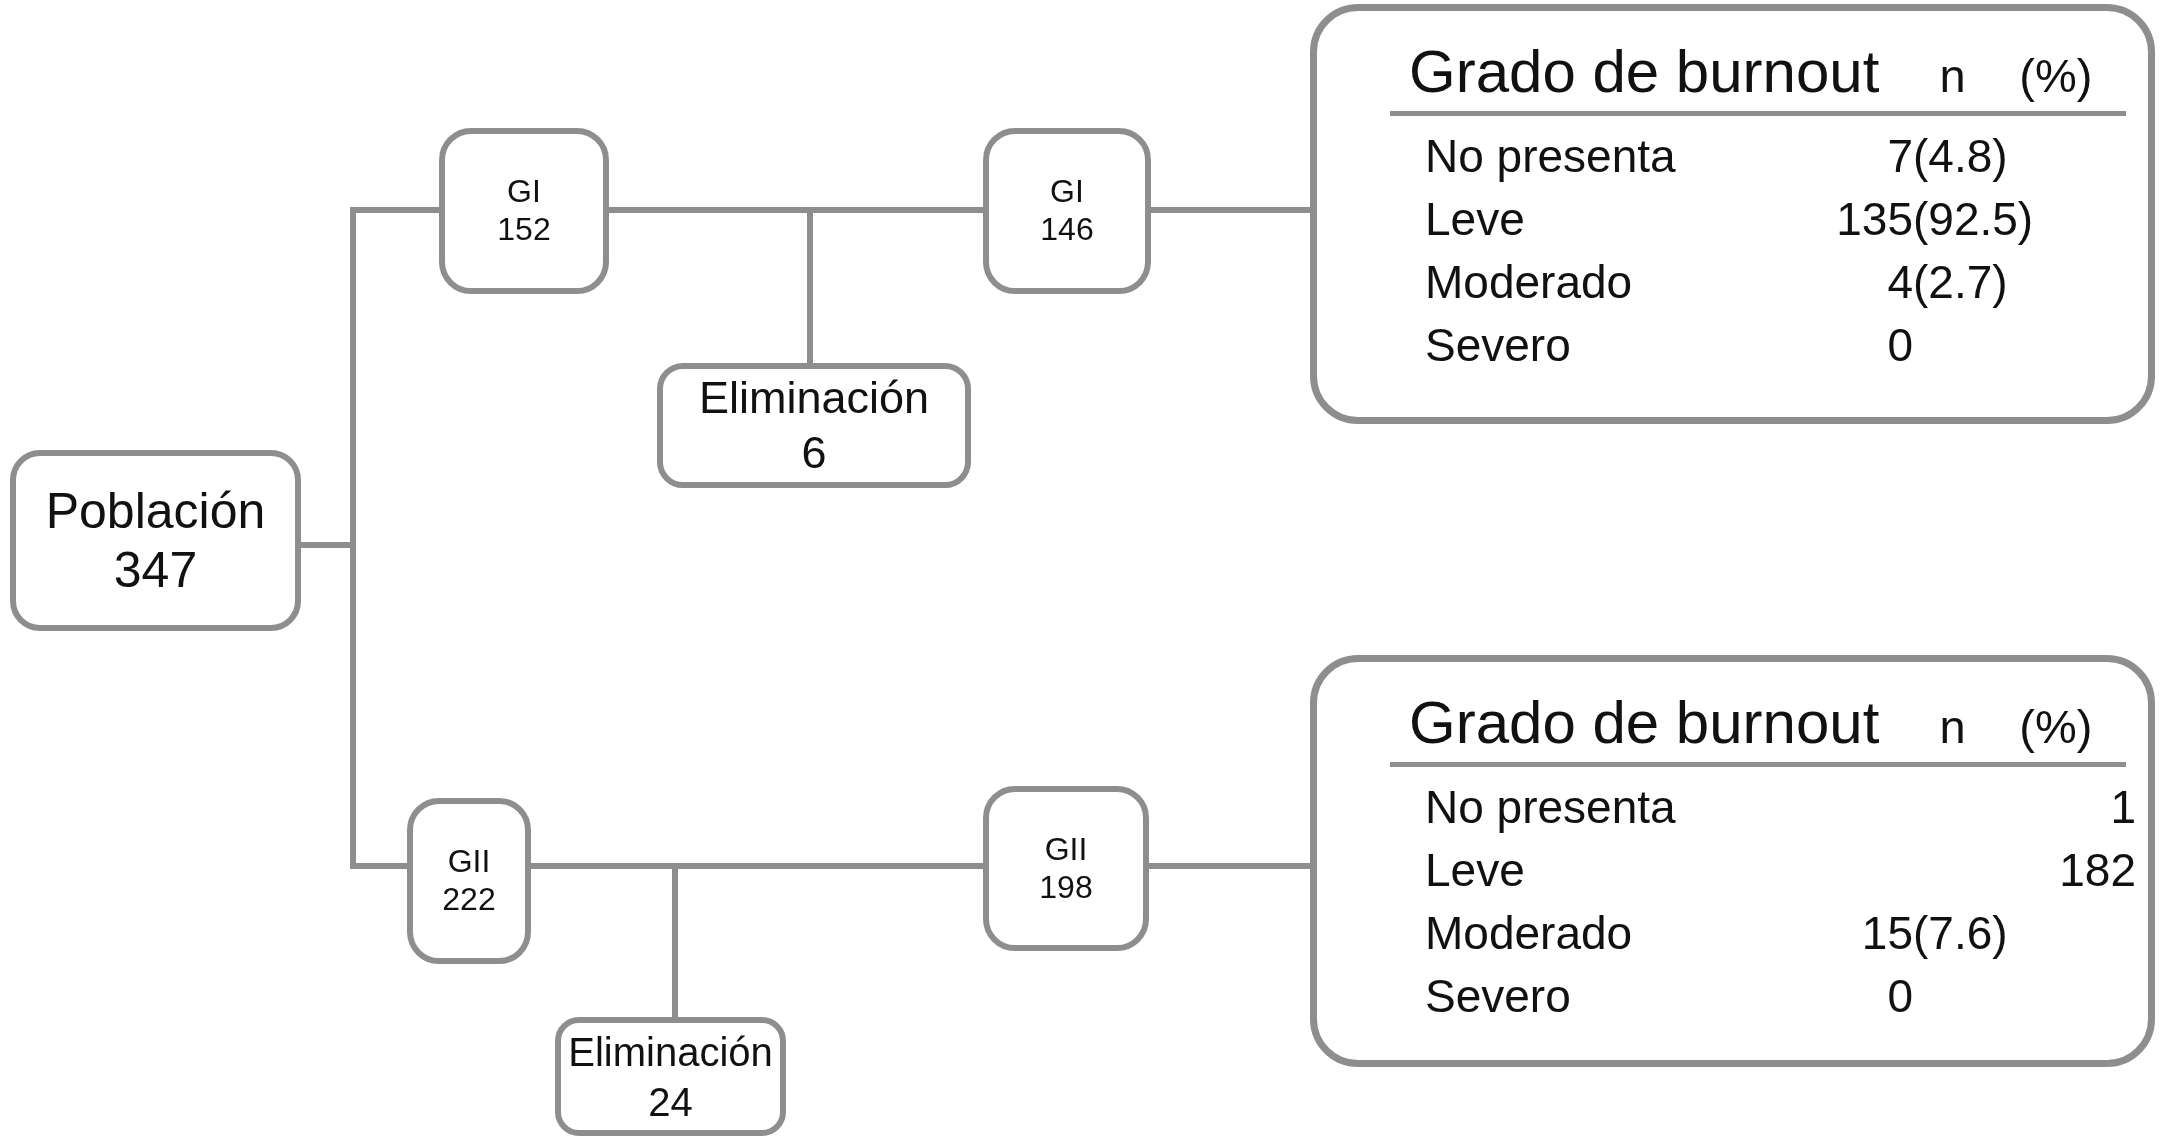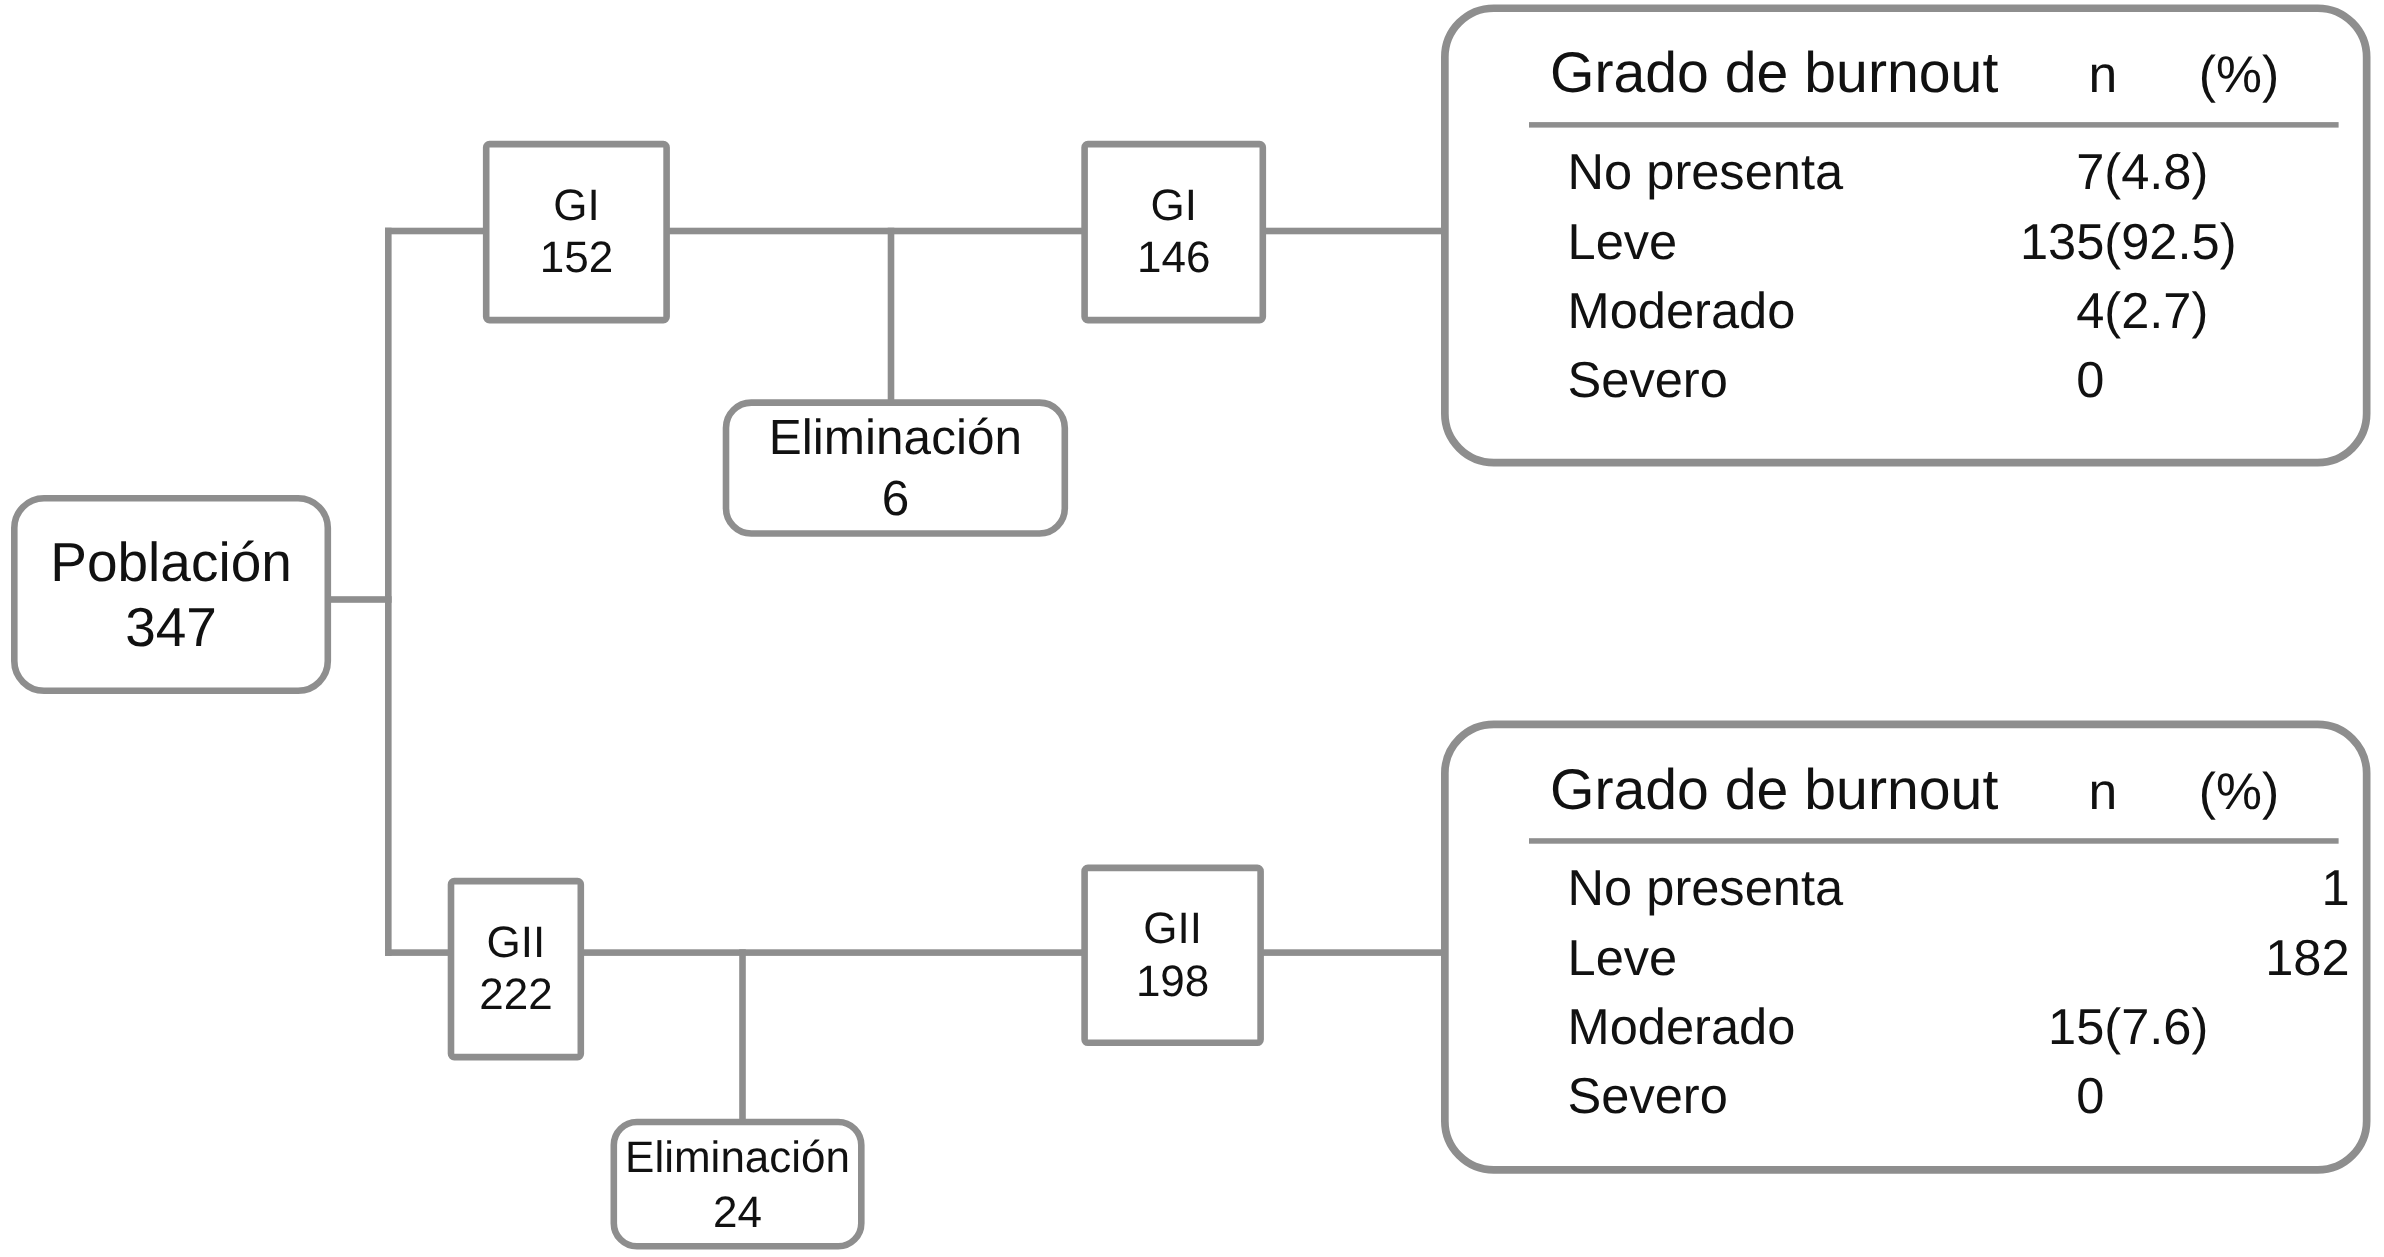--- a/index.html
+++ b/index.html
@@ -21,27 +21,27 @@
     position: absolute;
     background: #8e8e8e;
     z-index: 1;
   }
   
   .node {
     position: absolute;
     z-index: 2;
     background: #ffffff;
     border: 6px solid #8e8e8e;
-    border-radius: 6px;
+    border-radius: 32px;
     display: flex;
     flex-direction: column;
     align-items: center;
     justify-content: center;
     text-align: center;
-    font-size: 40px;
+    font-size: 32px;
     line-height: 1.18;
     box-sizing: border-box;
   }
   .node .nline { white-space: nowrap; }
 
   #node-poblacion  { left: 10px;  top: 450px;  width: 291px; height: 181px; border-radius: 30px; font-size: 50px; }
   #node-gi152      { left: 439px; top: 128px;  width: 170px; height: 166px; }
   #node-gi146      { left: 983px; top: 128px;  width: 168px; height: 166px; }
   #node-elim6      { left: 657px; top: 363px;  width: 314px; height: 125px; border-radius: 26px; font-size: 45px; line-height: 1.22; }
   #node-gii222     { left: 407px; top: 798px;  width: 124px; height: 166px; }
@@ -63,21 +63,21 @@
 
   .t-header {
     display: flex;
     align-items: baseline;
     height: 62px;
     padding-right: 12px;
   }
   .t-header .h-title {
     flex: 1;
     padding-left: 92px;
-    font-size: 52px;
+    font-size: 60px;
     white-space: nowrap;
   }
   .t-header .h-n {
     width: 130px;
     text-align: right;
     padding-right: 10px;
     font-size: 47px;
     box-sizing: border-box;
   }
   .t-header .h-pct {

